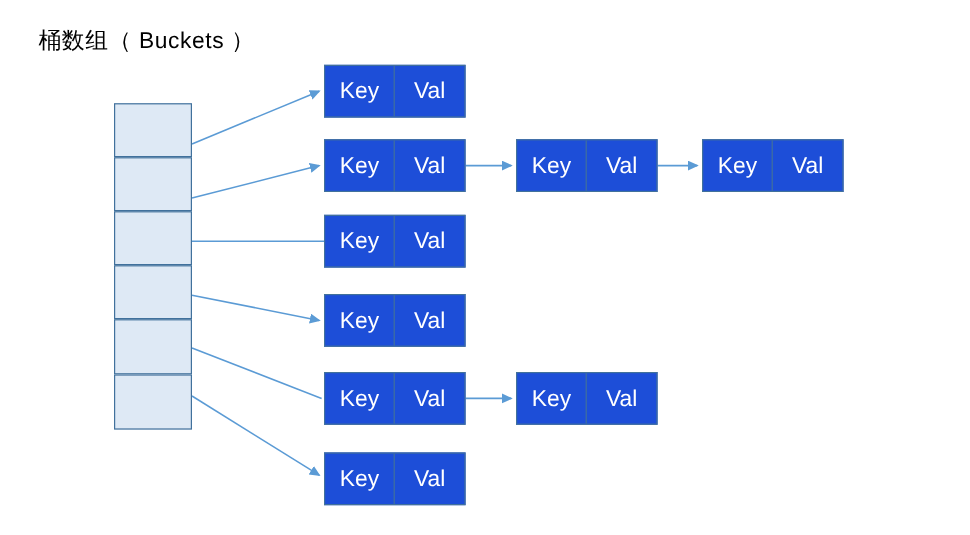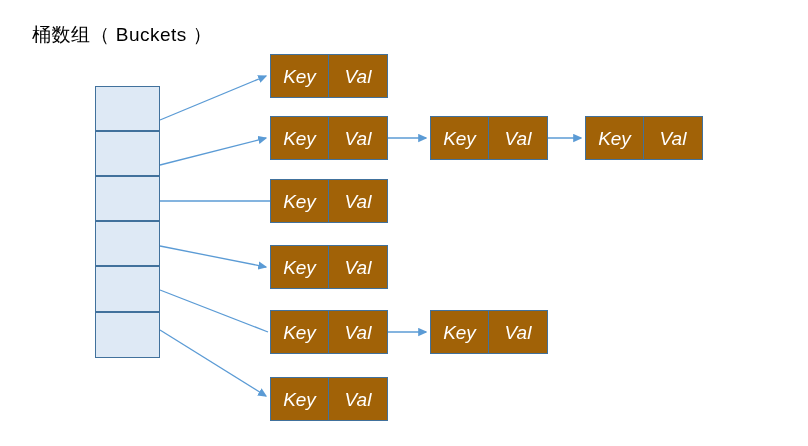--- a/index.html
+++ b/index.html
@@ -38,22 +38,21 @@
     position: absolute;
     background: #dee9f5;
     border: 1px solid #41719c;
     box-sizing: border-box;
   }
   .node {
     position: absolute;
     display: flex;
     box-sizing: border-box;
     border: 1px solid #41719c;
-    background: #a16207;
-    font-style: italic;
+    background: #1d4ed8;
   }
   .node .half {
     flex: 1 1 50%;
     display: flex;
     align-items: center;
     justify-content: center;
     color: #ffffff;
     font-size: 19px;
     line-height: 1;
     box-sizing: border-box;

